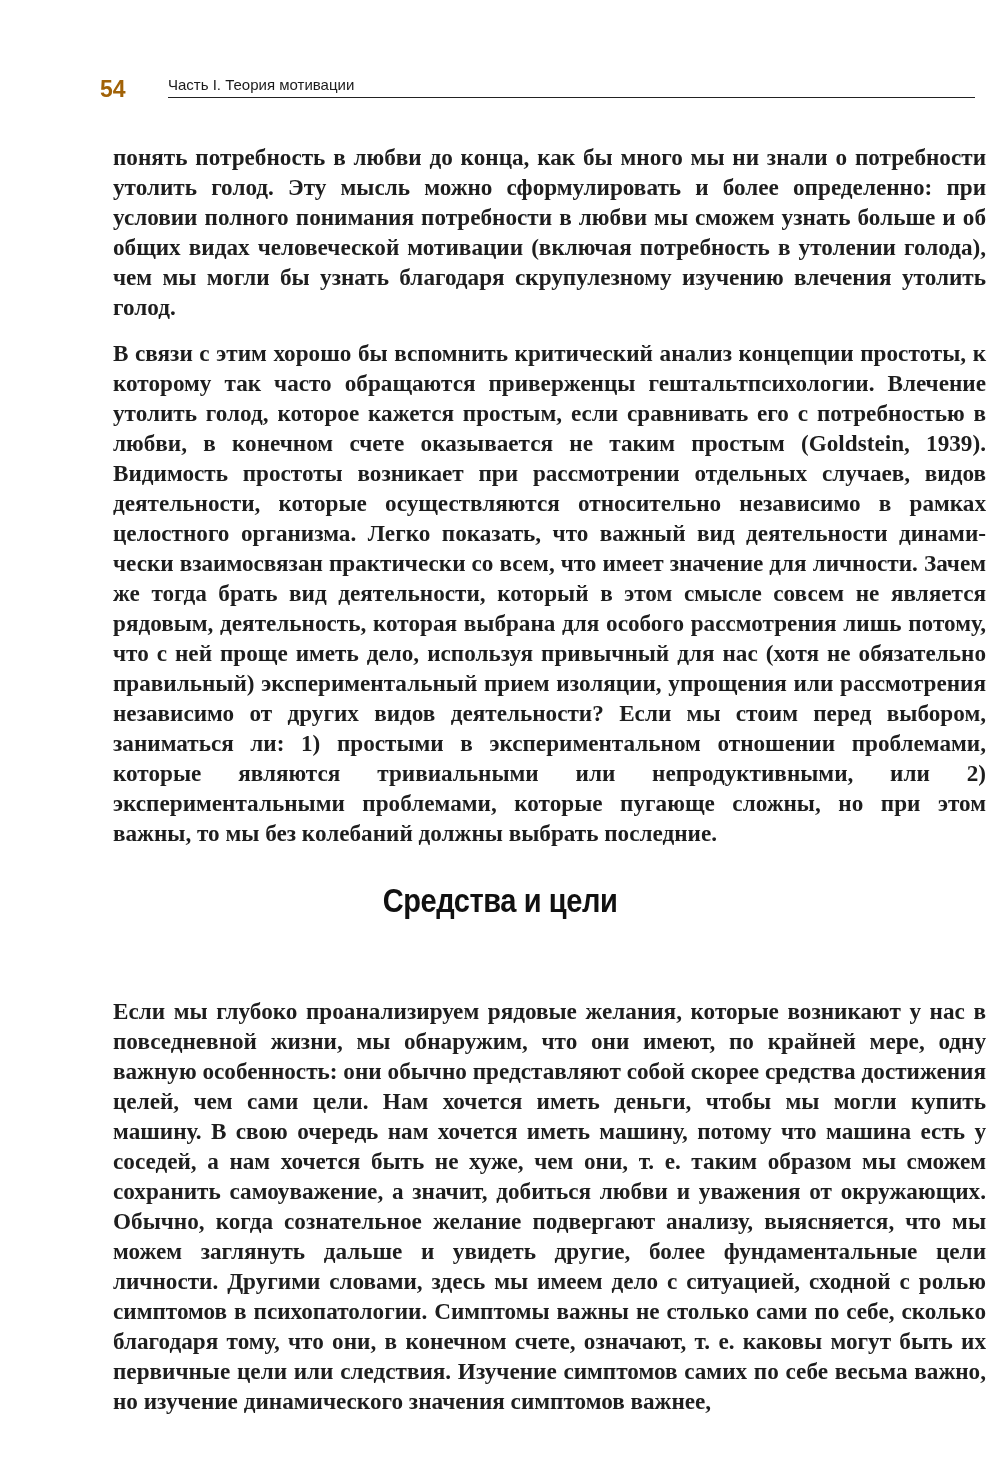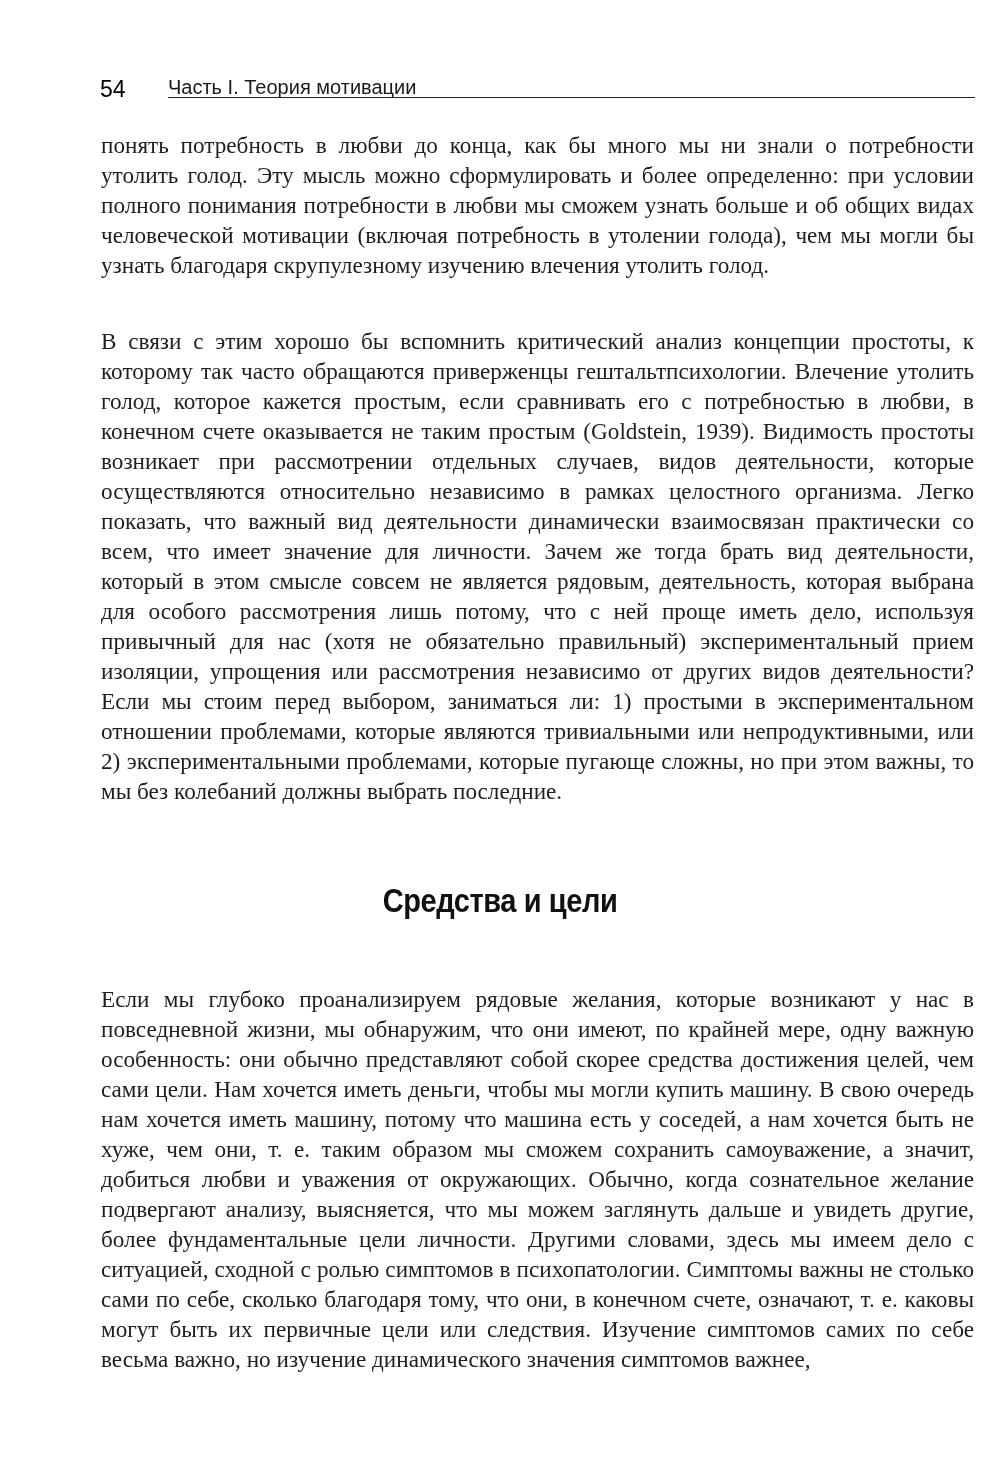--- a/index.html
+++ b/index.html
@@ -1,21 +1,21 @@
 <!DOCTYPE html>
 <html><head>
 <meta charset="utf-8">
 <style>
   html, body { margin: 0; padding: 0; background: #ffffff; }
   body { width: 1000px; height: 1469px; position: relative; overflow: hidden; color: #1a1a1a; }
   .header { position: absolute; left: 100px; top: 72px; width: 875px; height: 30px; }
-  .page-num { position: absolute; left: 0; top: 4px; font-family: "Liberation Sans", sans-serif; font-weight: normal; font-size: 23px; color: #000000; }
-  .running-head { position: absolute; left: 68px; top: 4px; font-family: "Liberation Sans", sans-serif; font-size: 20px; color: #1a1a1a; }
+  .page-num { position: absolute; left: 0; top: 4px; font-family: "Liberation Sans", sans-serif; font-weight: bold; font-size: 23px; color: #a16207; }
+  .running-head { position: absolute; left: 68px; top: 4px; font-family: "Liberation Sans", sans-serif; font-size: 15px; color: #1a1a1a; }
   .rule { position: absolute; left: 68px; top: 25px; width: 807px; height: 0; border-top: 1.5px solid #222; }
-  .para { position: absolute; left: 101px; width: 873px; font-family: "Liberation Serif", serif; font-size: 23.2px; line-height: 30px; text-align: justify; color: #1e1e1e; margin: 0; hyphens: manual; }
+  .para { position: absolute; left: 101px; width: 873px; font-family: "Liberation Serif", serif; font-size: 23.2px; line-height: 30px; text-align: justify; color: #1e1e1e; margin: 12px; hyphens: manual; font-weight: bold; }
   .p1 { top: 130px; }
   .p2 { top: 326px; }
   .p3 { top: 984px; }
   .heading { position: absolute; left: 0; width: 1000px; top: 882px; text-align: center; font-family: "Liberation Sans", sans-serif; font-weight: bold; font-size: 33px; color: #111; letter-spacing: -0.5px; margin: 0; transform: scaleX(0.88); }
 </style>
 </head>
 <body>
 
 <div class="header">
   <span class="page-num">54</span>

